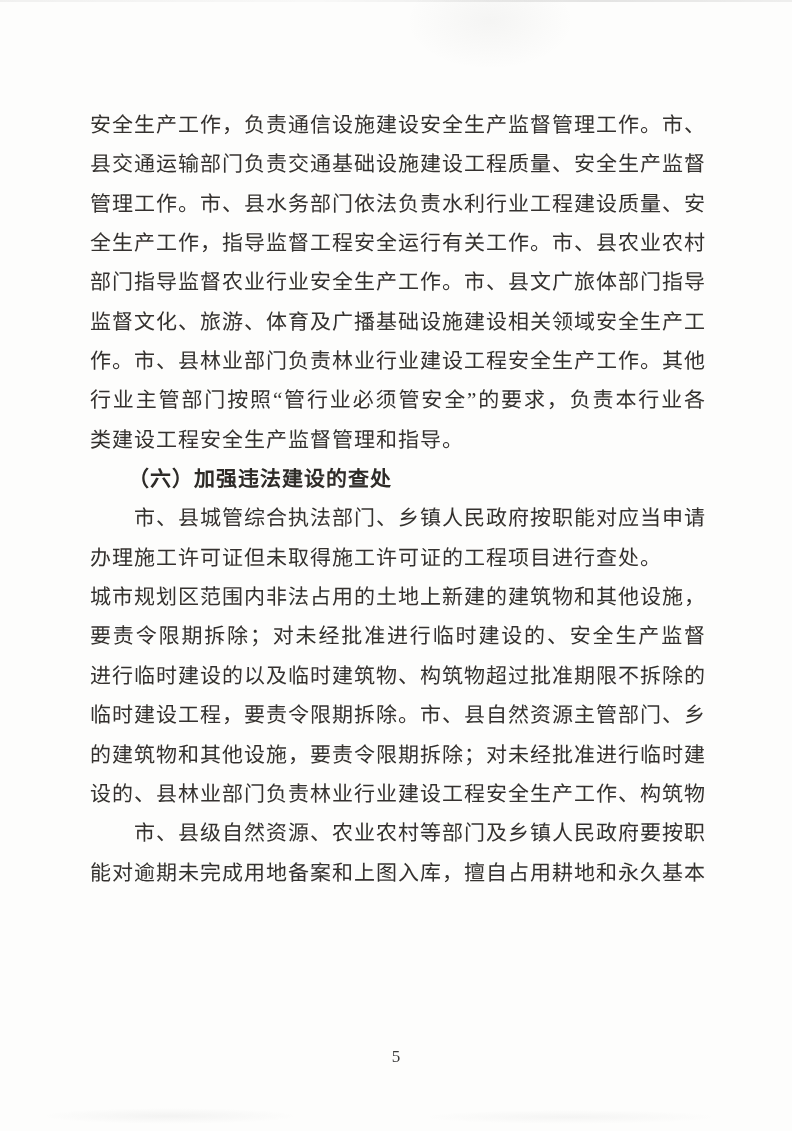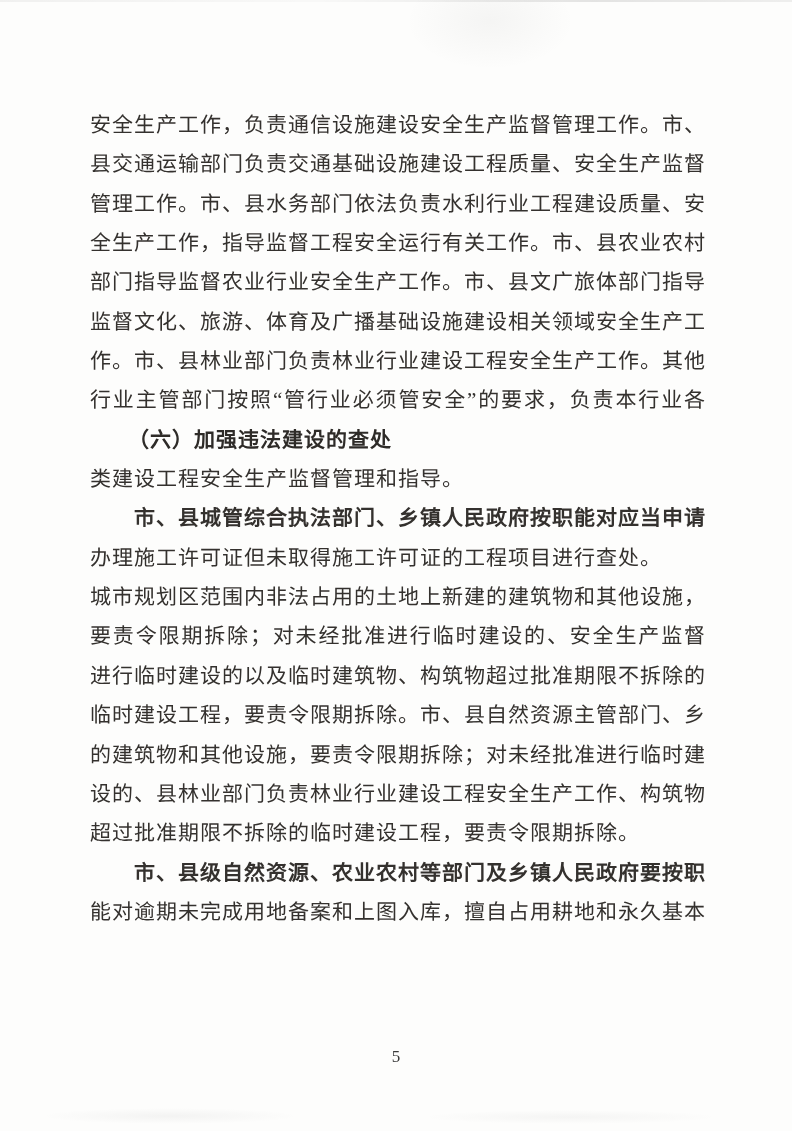--- a/index.html
+++ b/index.html
@@ -58,21 +58,20 @@
     white-space: normal;
     overflow: hidden;
     text-align: left;
   }
   .line.fill {
     text-align: justify;
     text-align-last: justify;
   }
   .line.indent {
     padding-left: 44px;
-    font-weight: bold;
   }
   .line.heading {
     font-weight: bold;
     padding-left: 38px;
     color: #2e2b28;
   }
   .pagenum {
     position: absolute;
     top: 1044px;
     left: 0;
@@ -95,29 +94,28 @@
 
   <div class="textblock">
     <div class="line fill">安全生产工作，负责通信设施建设安全生产监督管理工作。市、</div>
     <div class="line fill">县交通运输部门负责交通基础设施建设工程质量、安全生产监督</div>
     <div class="line fill">管理工作。市、县水务部门依法负责水利行业工程建设质量、安</div>
     <div class="line fill">全生产工作，指导监督工程安全运行有关工作。市、县农业农村</div>
     <div class="line fill">部门指导监督农业行业安全生产工作。市、县文广旅体部门指导</div>
     <div class="line fill">监督文化、旅游、体育及广播基础设施建设相关领域安全生产工</div>
     <div class="line fill">作。市、县林业部门负责林业行业建设工程安全生产工作。其他</div>
     <div class="line fill">行业主管部门按照“管行业必须管安全”的要求，负责本行业各</div>
+    <div class="line">类建设工程安全生产监督管理和指导。</div>
     <div class="line heading">（六）加强违法建设的查处</div>
-    <div class="line">类建设工程安全生产监督管理和指导。</div>
     <div class="line fill indent">市、县城管综合执法部门、乡镇人民政府按职能对应当申请</div>
     <div class="line">办理施工许可证但未取得施工许可证的工程项目进行查处。</div>
     <div class="line fill">城市规划区范围内非法占用的土地上新建的建筑物和其他设施，</div>
     <div class="line fill">要责令限期拆除；对未经批准进行临时建设的、安全生产监督</div>
     <div class="line fill">进行临时建设的以及临时建筑物、构筑物超过批准期限不拆除的</div>
     <div class="line fill">临时建设工程，要责令限期拆除。市、县自然资源主管部门、乡</div>
     <div class="line fill">的建筑物和其他设施，要责令限期拆除；对未经批准进行临时建</div>
     <div class="line fill">设的、县林业部门负责林业行业建设工程安全生产工作、构筑物</div>
-    <div class="line">超过批准期限不拆除的临时建设工程，要责令限期拆除。</div>
     <div class="line fill indent">市、县级自然资源、农业农村等部门及乡镇人民政府要按职</div>
     <div class="line fill">能对逾期未完成用地备案和上图入库，擅自占用耕地和永久基本</div>
   </div>
 
   <div class="pagenum">5</div>
 </div>
 
 </body></html>

